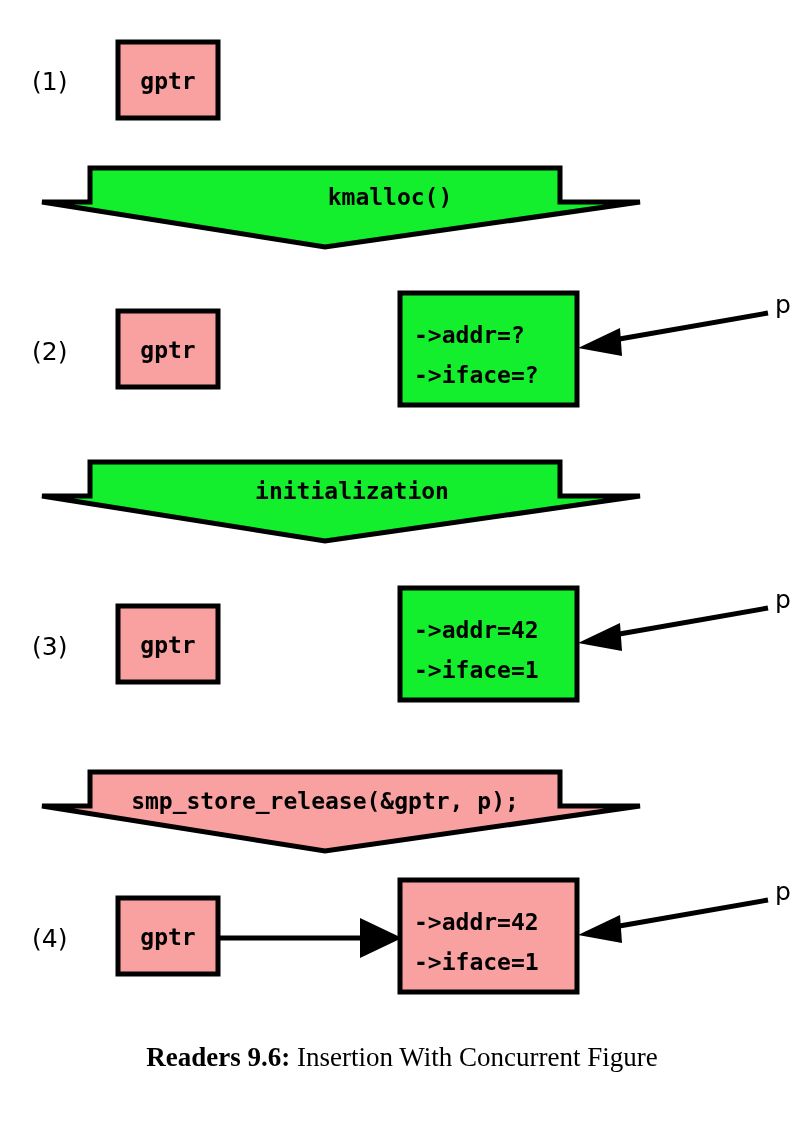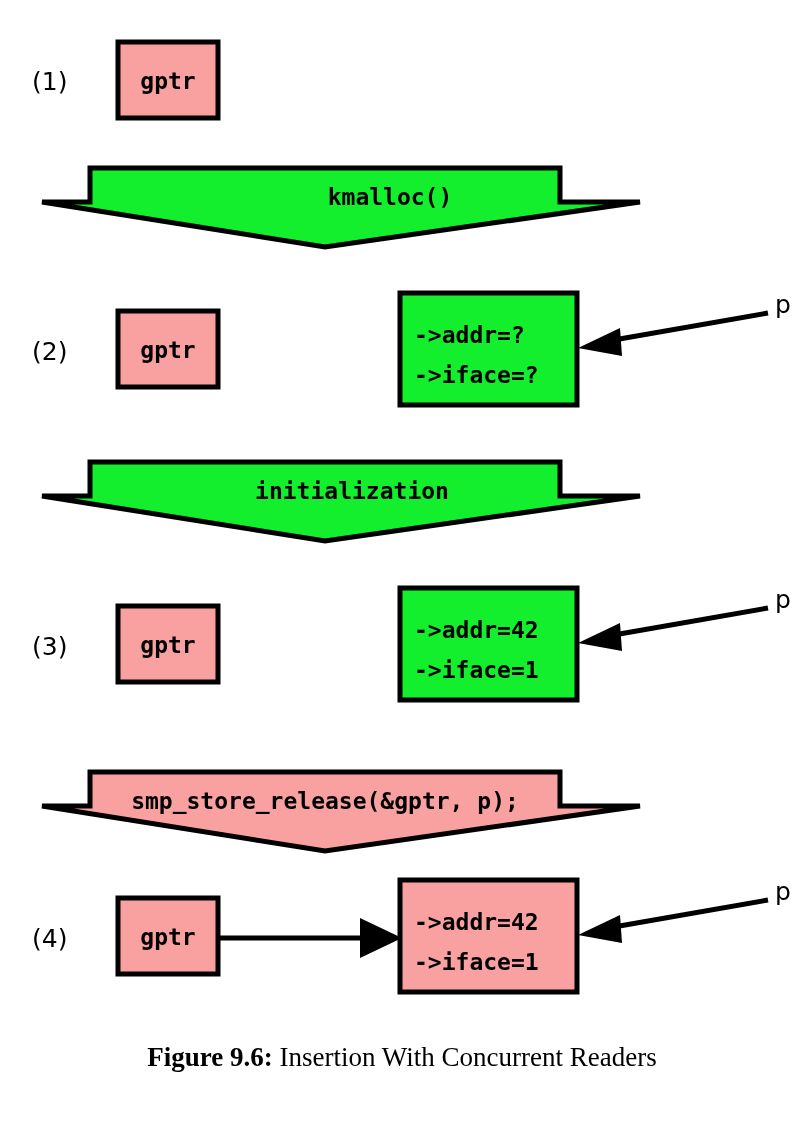--- a/index.html
+++ b/index.html
@@ -150,17 +150,17 @@
       <text class="box-text" x="414" y="970">-&gt;iface=1</text>
 
       <line class="connector" x1="768" y1="900" x2="608" y2="928"></line>
       <polygon class="solid-arrowhead" points="578,935 620,915 622,943"></polygon>
       <text class="p-label" x="775" y="900">p</text>
     </g>
 
   </svg>
 
   <div class="caption">
-    <span class="cap-label">Figure 9.6:</span>
-    <span class="cap-text">Insertion With Concurrent Readers</span>
+    <span class="cap-label">Readers 9.6:</span>
+    <span class="cap-text">Insertion With Concurrent Figure</span>
   </div>
 
 </div>
 
 </body></html>

